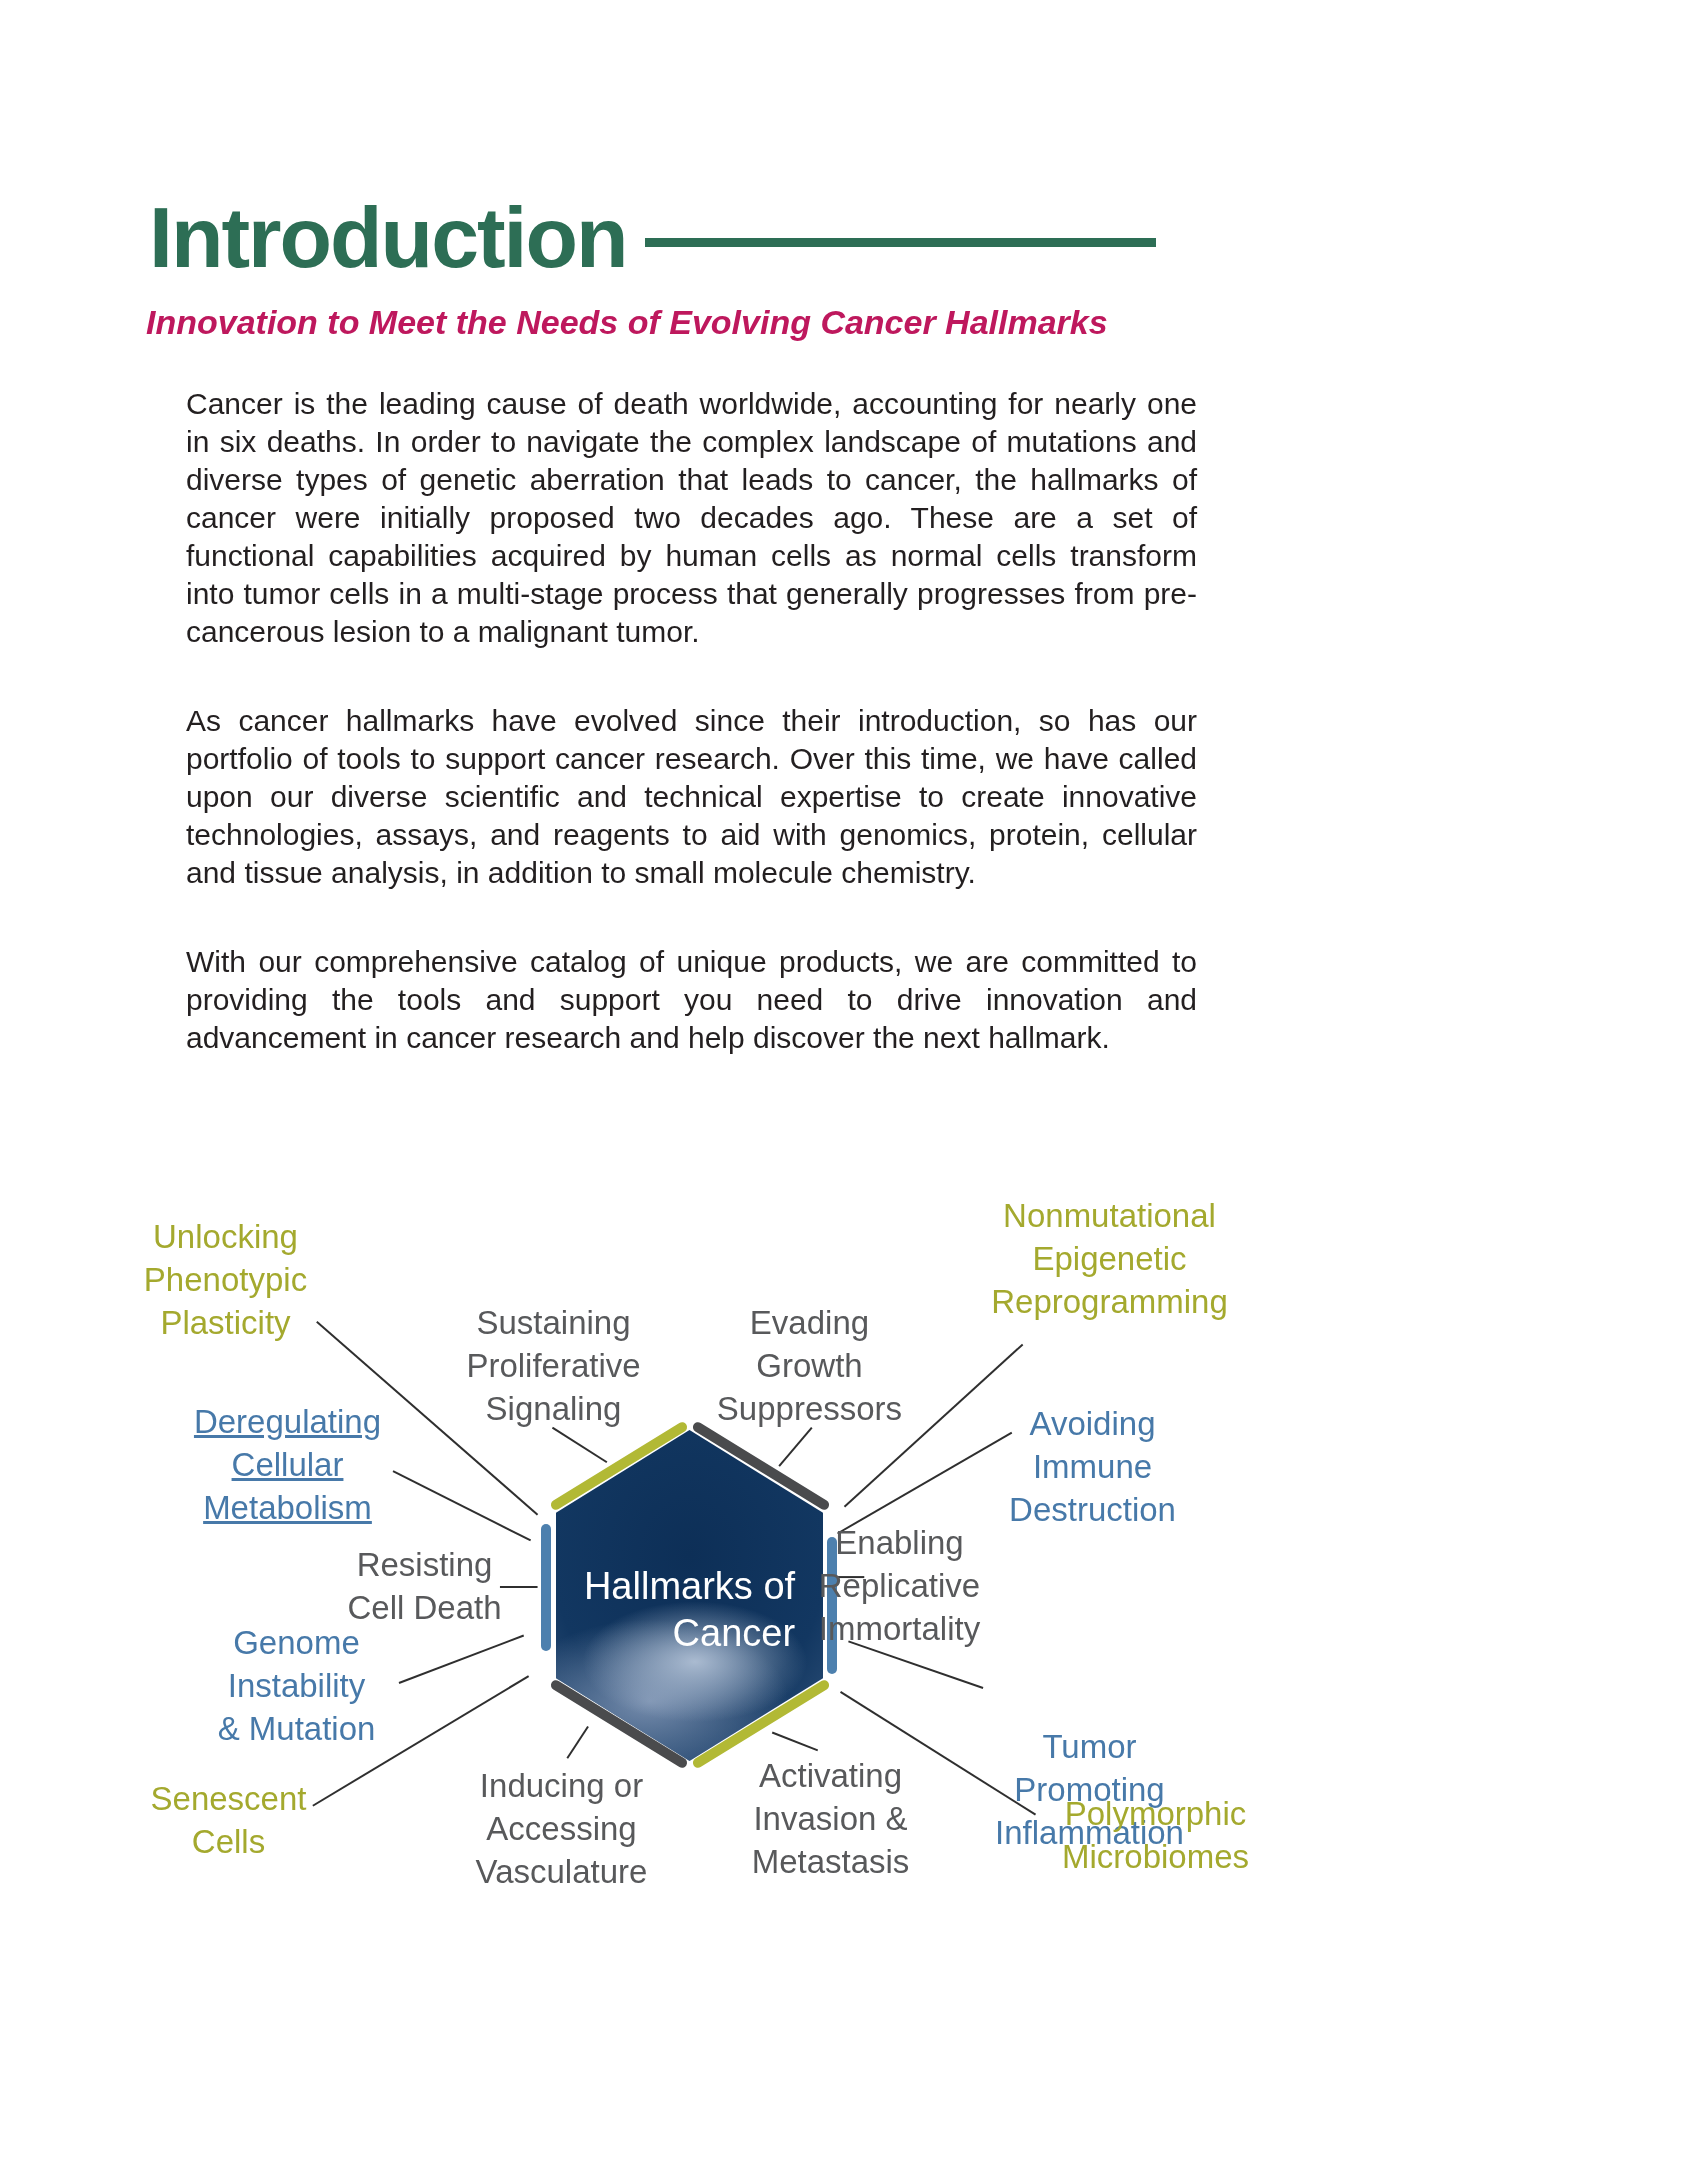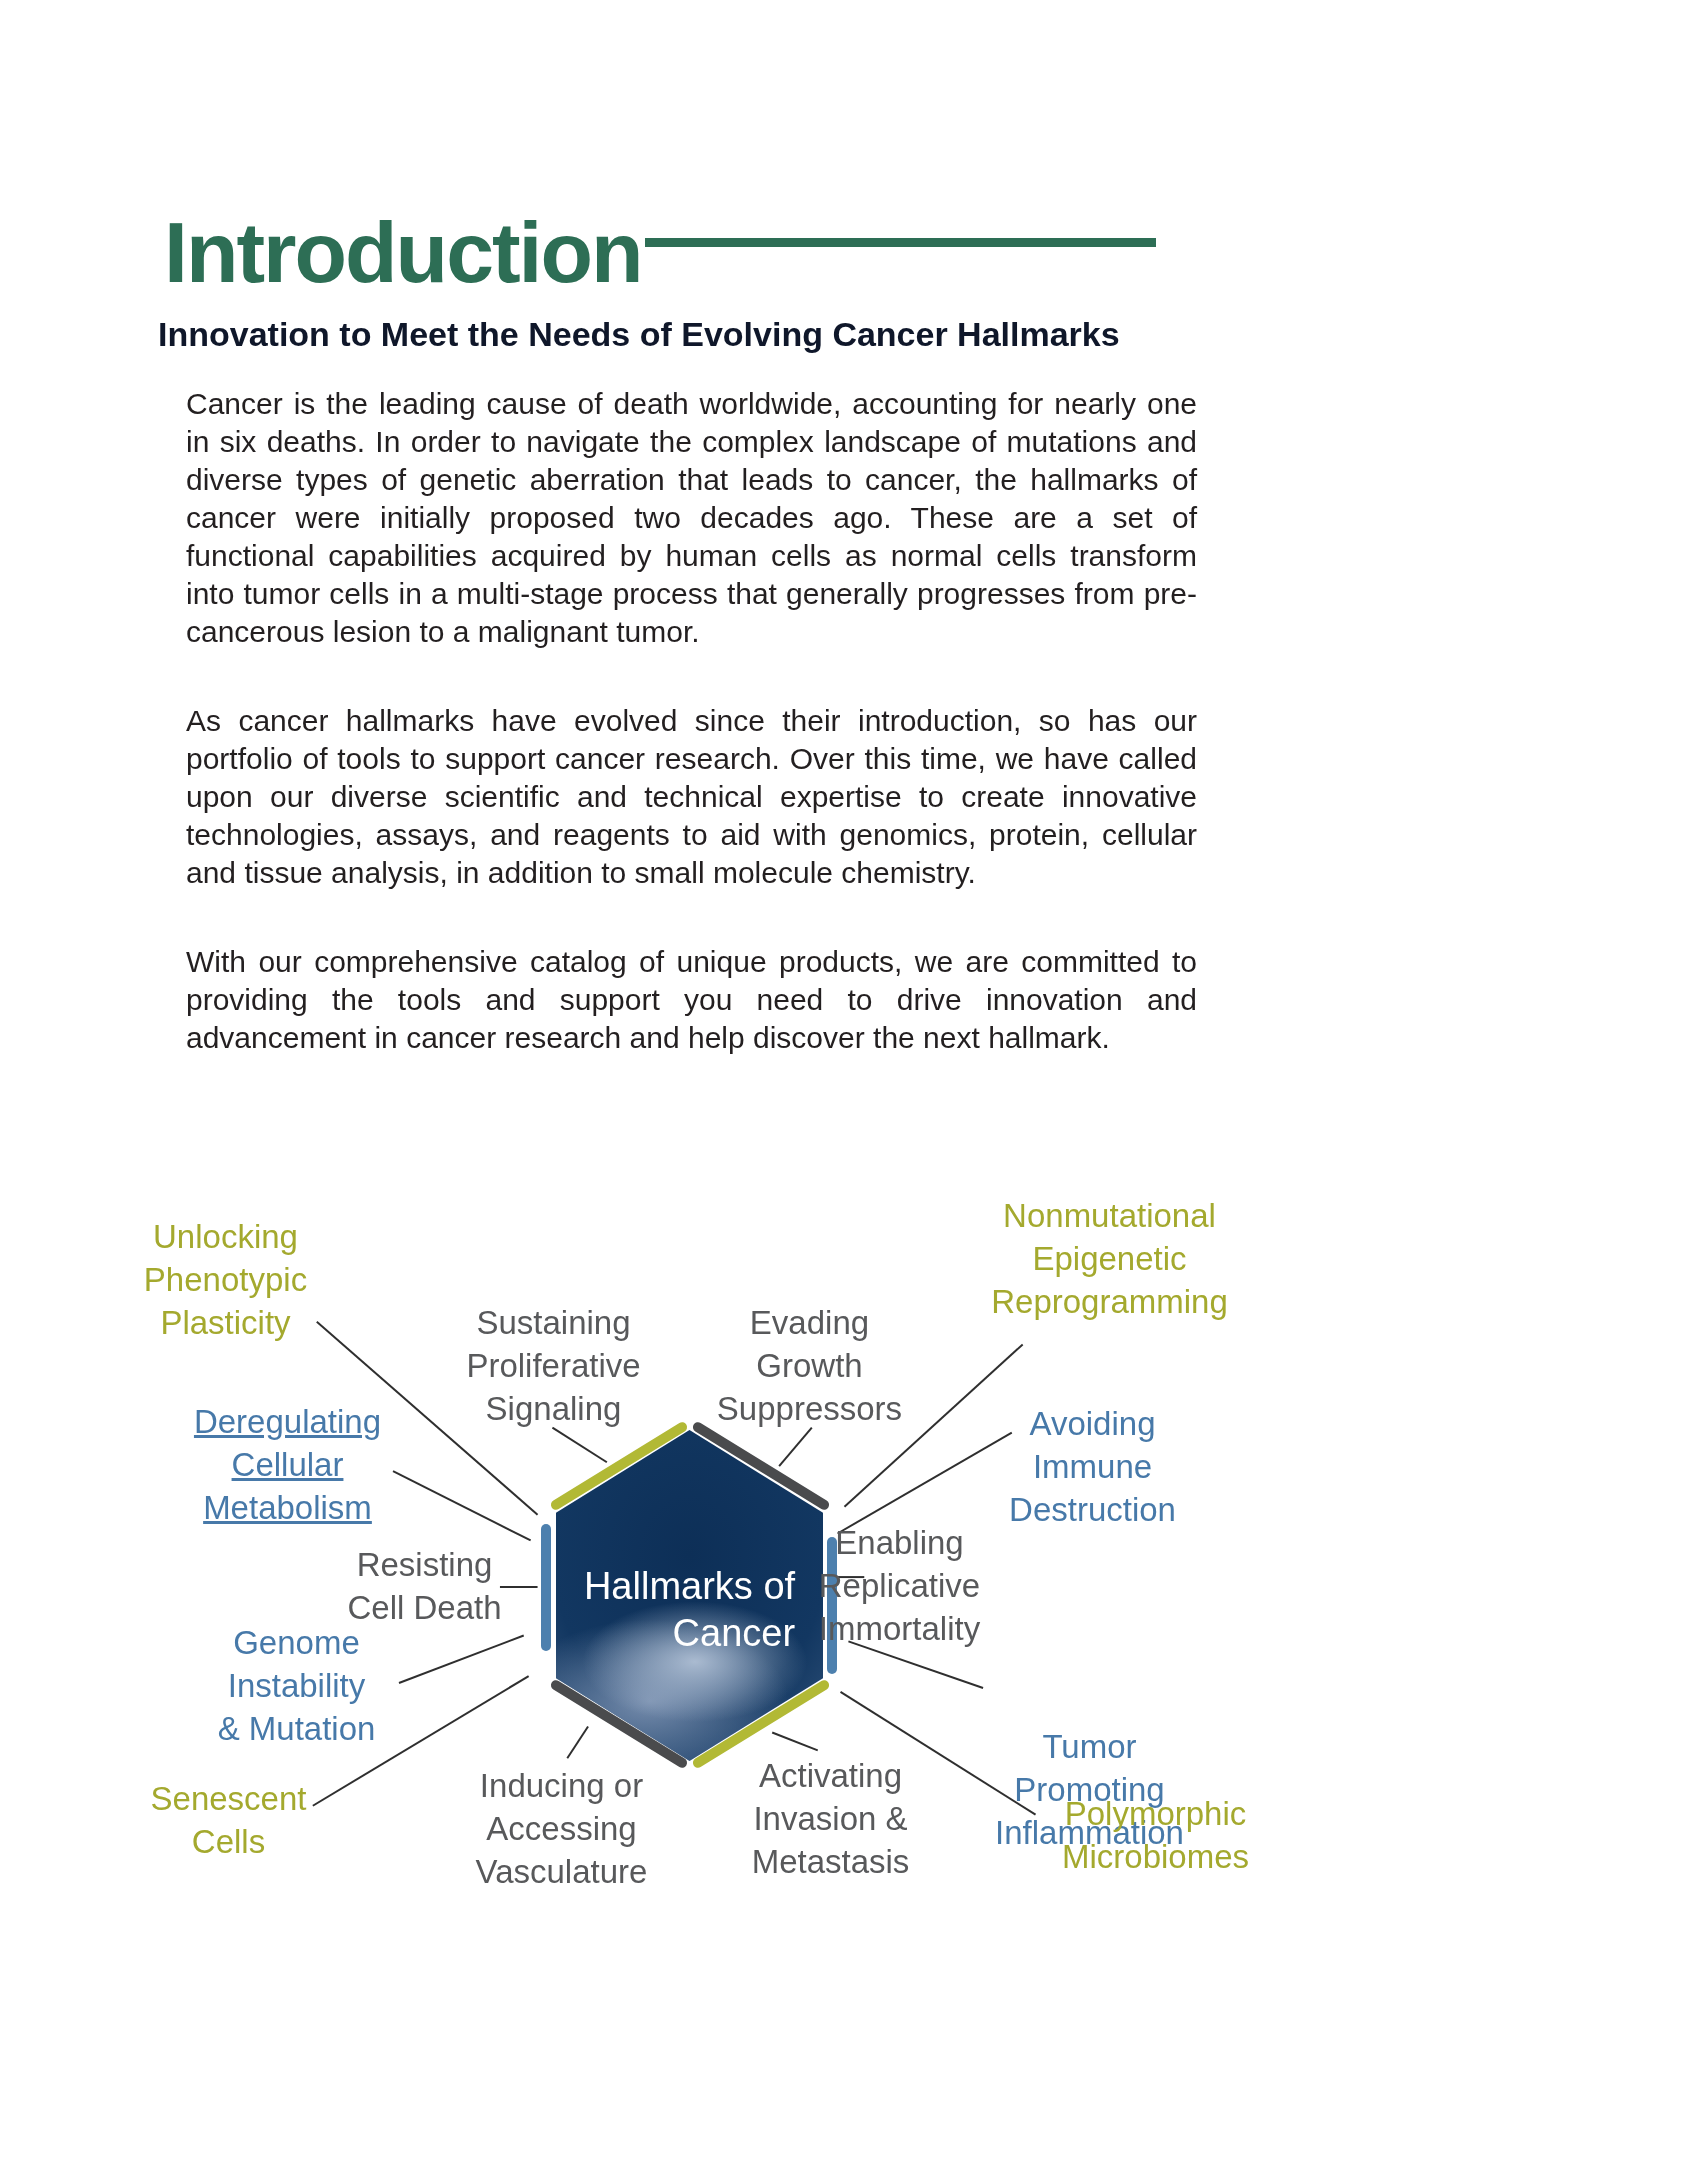--- a/index.html
+++ b/index.html
@@ -1,29 +1,29 @@
 <!DOCTYPE html>
 <html><head>
 <meta charset="utf-8">
 <style>
   html,body{margin:0;padding:0;background:#ffffff;}
   .page{
     position:relative;width:1683px;height:2178px;background:#ffffff;overflow:hidden;
     font-family:"Liberation Sans", sans-serif;
   }
   .title{
-    position:absolute;left:149px;top:194px;margin:15px;
+    position:absolute;left:149px;top:194px;margin:0;
     font-size:86px;font-weight:bold;letter-spacing:-2px;color:#2d6e55;line-height:1;
   }
   .title-rule{
     position:absolute;left:645px;top:238px;width:511px;height:9px;background:#2d6e55;
   }
   .subtitle{
-    position:absolute;left:146px;top:304px;margin:12px;
-    font-size:34px;font-weight:bold;color:#0f172a;line-height:1.1;
+    position:absolute;left:146px;top:304px;margin:0;
+    font-size:34px;font-weight:bold;color:#be185d;line-height:1.1;font-style:italic;
   }
   .content{
     position:absolute;left:146px;top:385px;width:1011px;margin-left:40px;
   }
   .content p{
     margin:0 0 51px 0;font-size:30px;line-height:38px;color:#231f20;
     text-align:justify;
   }
   
   .hexagon{

